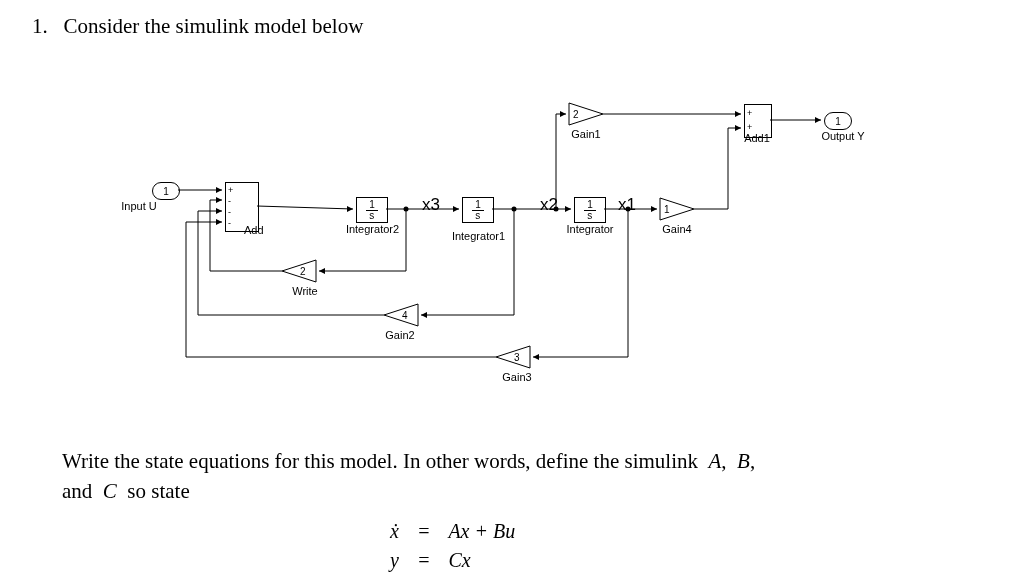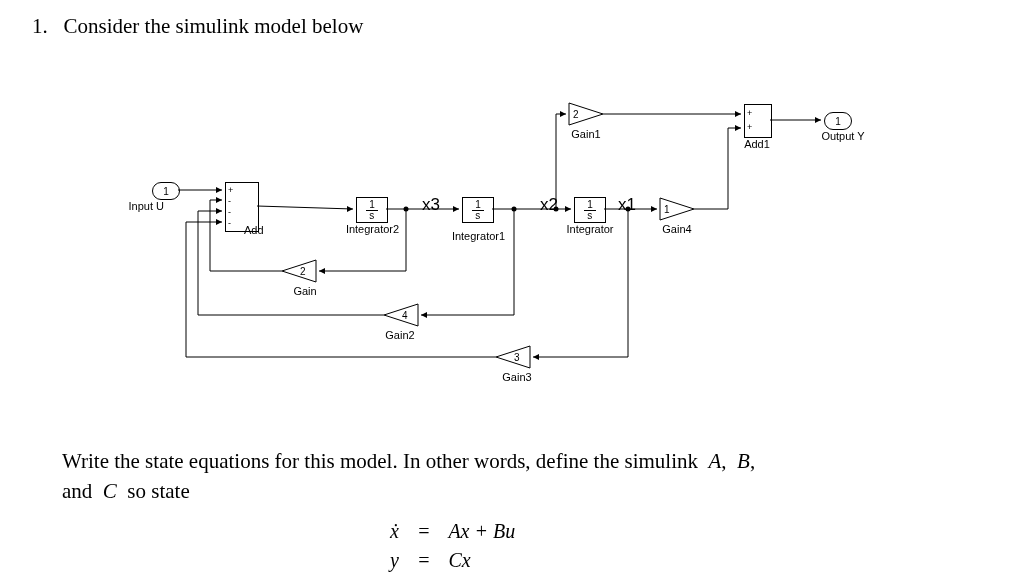--- a/index.html
+++ b/index.html
@@ -33,21 +33,21 @@
     <span>1.</span>
     <span>&nbsp;</span>
     <span>Consider the simulink model below</span>
   </div>
 
   <div class="diagram">
 
     <div class="pill" style="left:152px;top:182px">
         <span>1</span>
       </div>
-    <div class="lbl" style="left:114px;top:200px;width:50px;text-align:right">Input U</div>
+    <div class="lbl" style="left:114px;top:200px;width:50px;text-align:center">Input U</div>
 
     <div class="blk add" style="left:225px;top:182px"></div>
     <div class="sign" style="left:228px;top:185px">+</div>
     <div class="sign" style="left:228px;top:196px">-</div>
     <div class="sign" style="left:228px;top:207px">-</div>
     <div class="sign" style="left:228px;top:218px">-</div>
     <div class="lbl" style="left:244px;top:224px">Add</div>
 
     <div class="blk intg" style="left:356px;top:197px">
       <div>
@@ -87,32 +87,32 @@
 
     <svg width="1024" height="583">
         <polygon class="tri" points="569,103 603,114 569,125"></polygon>
       </svg>
     <div class="siglbl" style="left:573px;top:109px;font-size:10px">2</div>
     <div class="lbl" style="left:569px;top:128px;width:34px">Gain1</div>
 
     <div class="blk" style="left:744px;top:104px;width:26px;height:32px"></div>
     <div class="sign" style="left:747px;top:108px">+</div>
     <div class="sign" style="left:747px;top:122px">+</div>
-    <div class="lbl" style="left:740px;top:138px;width:34px">Add1</div>
+    <div class="lbl" style="left:740px;top:132px;width:34px">Add1</div>
 
     <div class="pill" style="left:824px;top:112px">
         <span>1</span>
       </div>
     <div class="lbl" style="left:818px;top:130px;width:50px">Output Y</div>
 
     <svg width="1024" height="583">
         <polygon class="tri" points="316,260 282,271 316,282"></polygon>
       </svg>
     <div class="siglbl" style="left:300px;top:266px;font-size:10px">2</div>
-    <div class="lbl" style="left:290px;top:285px;width:30px">Gain</div>
+    <div class="lbl" style="left:290px;top:285px;width:30px">Write</div>
 
     <svg width="1024" height="583">
         <polygon class="tri" points="418,304 384,315 418,326"></polygon>
       </svg>
     <div class="siglbl" style="left:402px;top:310px;font-size:10px">4</div>
     <div class="lbl" style="left:382px;top:329px;width:36px">Gain2</div>
 
     <svg width="1024" height="583">
         <polygon class="tri" points="530,346 496,357 530,368"></polygon>
       </svg>

